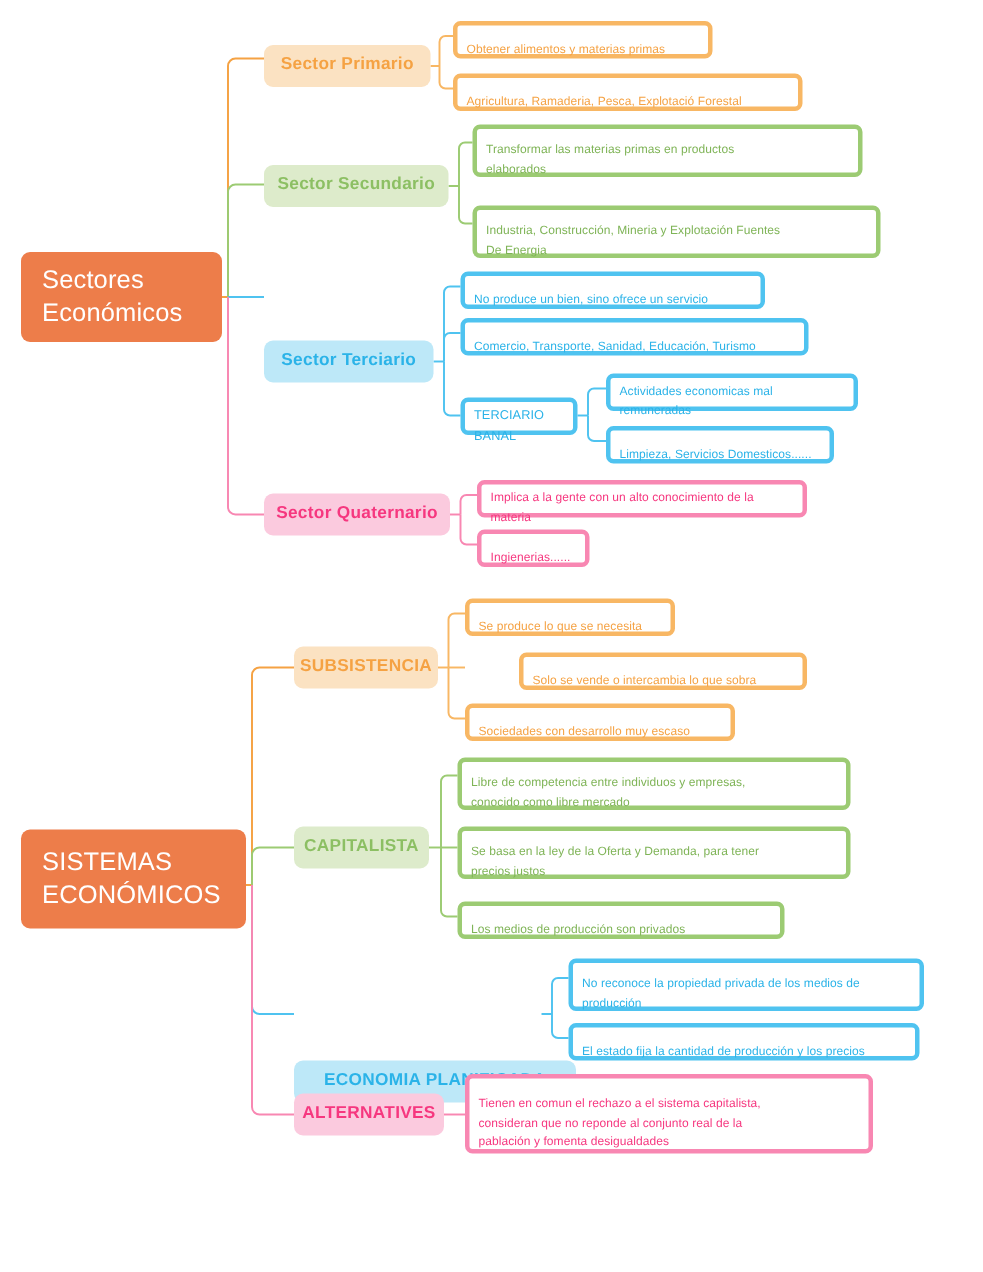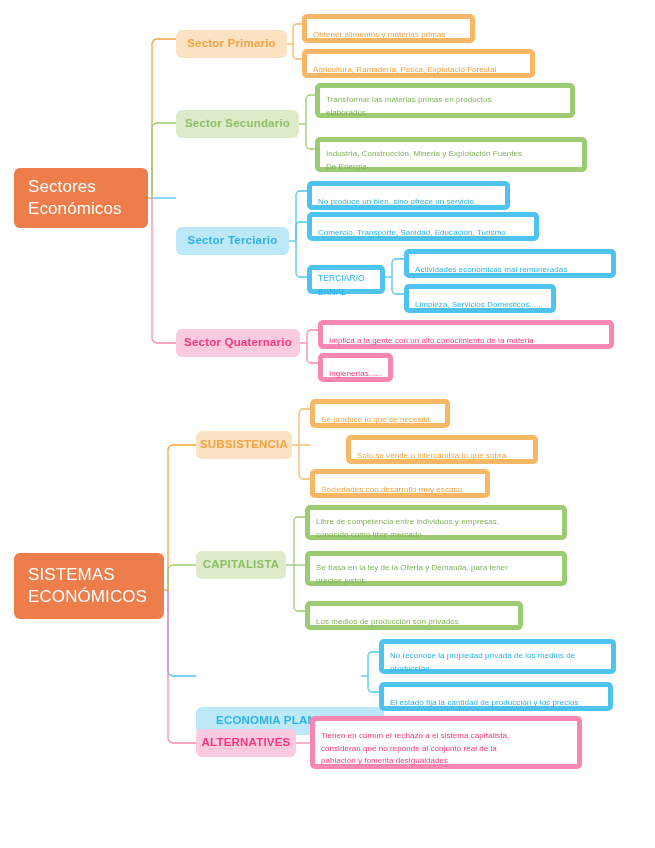--- a/index.html
+++ b/index.html
@@ -44,21 +44,21 @@
     line-height:1.2;
   }
   .branch.b-orange{background:#FBE2C2;color:#F5A243;}
   .branch.b-green {background:#DDEBCB;color:#8CBF63;}
   .branch.b-blue  {background:#BDE8F8;color:#2BB3E8;}
   .branch.b-pink  {background:#FBCADE;color:#F6377F;}
 
   
   .leaf{
     background:#ffffff;
-    border:5px solid #0c4a6e;
+    border:3px solid #0c4a6e;
     border-radius:5px;
     font-size:8px;
     line-height:1.62;
     padding:16px 5px 3px 6px;
     display:flex;
     align-items:center;
     letter-spacing:.05px;
   }
   .leaf .ltxt{display:block;white-space:pre-line;}
   .leaf.l-orange{border-color:#F8B764;color:#F5A243;}
@@ -174,33 +174,33 @@
   </div>
 
   <div class="node leaf l-blue" style="left:307px;top:212px;width:232px;height:20px;">
     <span class="ltxt">Comercio, Transporte, Sanidad, Educación,  Turismo</span>
   </div>
 
   <div class="node leaf l-blue mid" style="left:307px;top:265px;width:78px;height:24px;">
     <span class="ltxt">TERCIARIO BANAL</span>
   </div>
 
-  <div class="node leaf l-blue" style="left:404px;top:249px;width:212px;height:20px;">
+  <div class="node leaf l-blue" style="left:404px;top:249px;width:168px;height:20px;">
     <span class="ltxt">Actividades economicas mal remuneradas</span>
   </div>
 
   <div class="node leaf l-blue" style="left:404px;top:284px;width:152px;height:20px;">
     <span class="ltxt">Limpieza,  Servicios Domesticos......</span>
   </div>
 
   <div class="node branch b-pink" style="left:176px;top:329px;width:124px;height:28px;">
     <span>Sector Quaternario</span>
   </div>
 
-  <div class="node leaf l-pink" style="left:318px;top:320px;width:296px;height:20px;text-align:center;">
+  <div class="node leaf l-pink" style="left:318px;top:320px;width:220px;height:20px;">
     <span class="ltxt">Implica a la gente con un alto conocimiento de la materia</span>
   </div>
 
   <div class="node leaf l-pink" style="left:318px;top:353px;width:75px;height:20px;">
     <span class="ltxt">Ingienerias......</span>
   </div>
 
   <div class="node root" style="left:14px;top:553px;width:150px;height:66px;">
     <span class="rtxt">SISTEMAS
 ECONÓMICOS</span>

